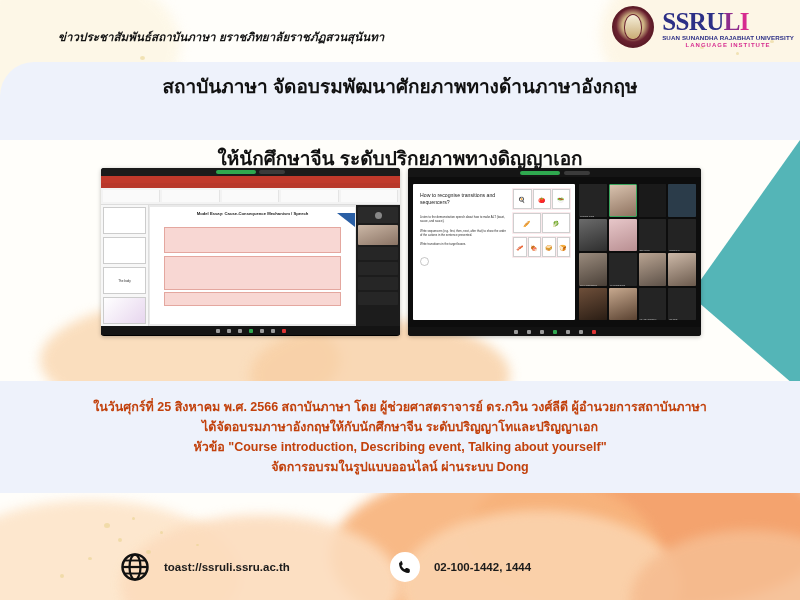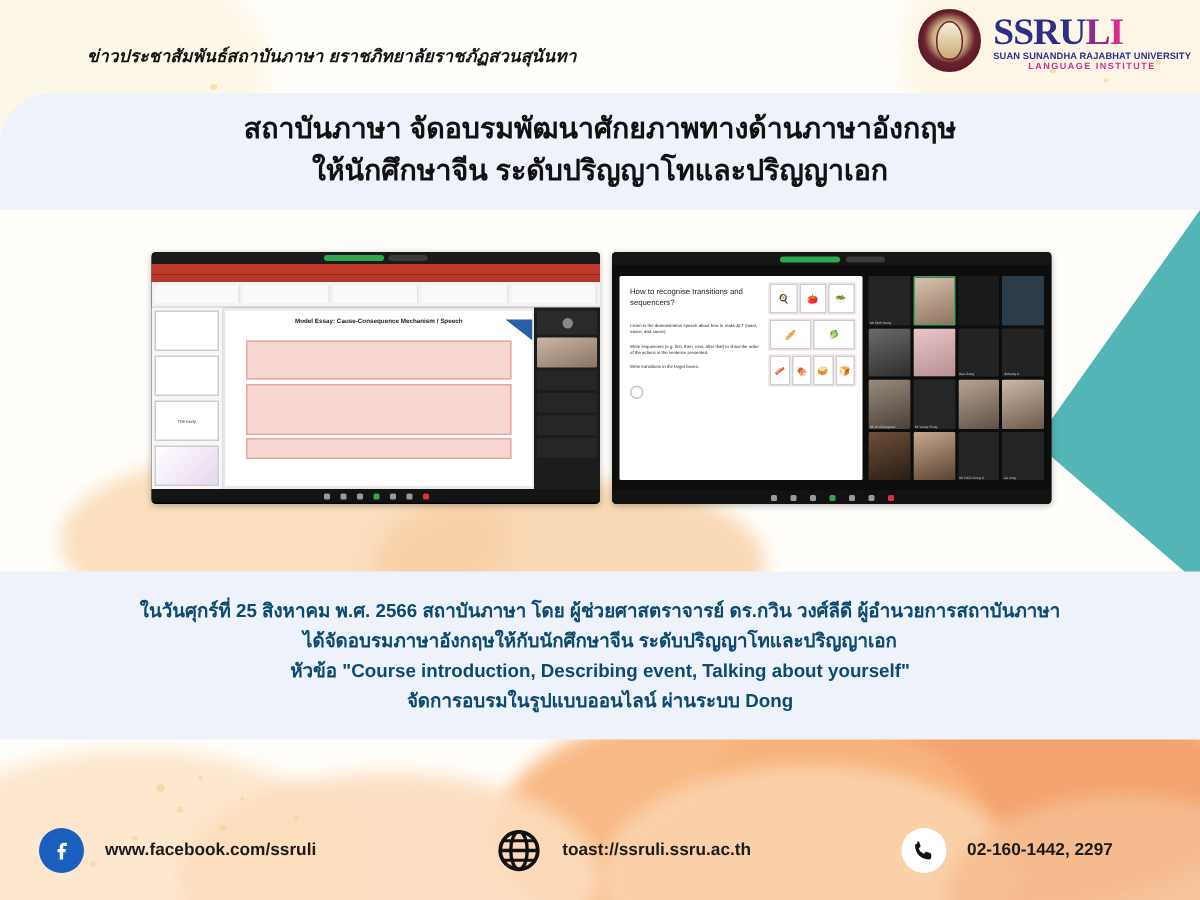--- a/index.html
+++ b/index.html
@@ -120,20 +120,21 @@
     align-items: center;
     justify-content: center;
   }
   .title-line {
     font-size: 19px;
     font-weight: bold;
     color: #111;
     line-height: 1.45;
     text-align: center;
     white-space: nowrap;
+    margin-top: 44px;
   }
 
   
   .wedge {
     position: absolute;
     right: 0; top: 140px;
     width: 110px; height: 250px;
     background: #54b5b7;
     clip-path: polygon(100% 0%, 100% 100%, 0% 62%);
     z-index: 2;
@@ -235,21 +236,21 @@
     background: #eef2fb;
     z-index: 5;
     display: flex;
     flex-direction: column;
     align-items: center;
     justify-content: center;
   }
   .body-line {
     font-size: 12.5px;
     font-weight: bold;
-    color: #0c4a6e;
+    color: #c2410c;
     line-height: 1.62;
     text-align: right;
     white-space: nowrap;
   }
 
   
   .footer {
     position: absolute;
     left: 0; right: 0; bottom: 0;
     height: 107px;
@@ -329,21 +330,21 @@
       <div class="logo-txt">
         <div class="logo-main"><span class="s1">SSRU</span><span class="s2">L</span><span class="s3">I</span></div>
         <div class="logo-sub">SUAN SUNANDHA RAJABHAT UNIVERSITY</div>
         <div class="logo-sub2">LANGUAGE  INSTITUTE</div>
       </div>
     </div>
   </div>
 
   <div class="title-band">
     <div class="title-line">สถาบันภาษา จัดอบรมพัฒนาศักยภาพทางด้านภาษาอังกฤษ</div>
-    <div class="title-line">ให้นักศึกษาจีน ระดับปริญญาโทและปริญญาเอก</div>
+    <div class="title-line">ให้นักศึกษาจีน ระดับปริกยภาพทางดิญญาเอก</div>
   </div>
 
   <div class="wedge"></div>
 
   <div class="shots">
 
     <div class="shot shot-left">
       <div class="z-topbar">
         <div class="z-pill-green"></div>
         <div class="z-pill-grey"></div>
@@ -510,46 +511,38 @@
   <div class="body-band">
     <div class="body-line">ในวันศุกร์ที่ 25 สิงหาคม พ.ศ. 2566 สถาบันภาษา โดย ผู้ช่วยศาสตราจารย์ ดร.กวิน วงศ์ลีดี ผู้อำนวยการสถาบันภาษา</div>
     <div class="body-line">ได้จัดอบรมภาษาอังกฤษให้กับนักศึกษาจีน ระดับปริญญาโทและปริญญาเอก</div>
     <div class="body-line">หัวข้อ "Course introduction, Describing event, Talking about yourself"</div>
     <div class="body-line">จัดการอบรมในรูปแบบออนไลน์ ผ่านระบบ Dong</div>
   </div>
 
   <div class="footer">
     <div class="footer-row">
 
-      <div class="fitem fi-fb">
-        <div class="icon-circle ic-fb">
-          <svg width="16" height="16" viewBox="0 0 24 24" aria-hidden="true">
-            <path fill="#ffffff" d="M15.1 7.5h2.2V4.3h-2.9c-2.6 0-4.2 1.6-4.2 4.2v2.1H8v3.2h2.2V21h3.4v-7.2h2.4l.4-3.2h-2.8V8.8c0-.9.3-1.3 1.5-1.3z"></path>
-          </svg>
-        </div>
-        <div class="ftext">www.facebook.com/ssruli</div>
-      </div>
 
       <div class="fitem fi-web">
         <div class="icon-circle ic-web">
           <svg width="30" height="30" viewBox="0 0 24 24" aria-hidden="true">
             <circle cx="12" cy="12" r="10" fill="none" stroke="#111" stroke-width="2"></circle>
             <ellipse cx="12" cy="12" rx="4.4" ry="10" fill="none" stroke="#111" stroke-width="1.8"></ellipse>
             <line x1="2" y1="12" x2="22" y2="12" stroke="#111" stroke-width="1.8"></line>
             <line x1="3.6" y1="6.8" x2="20.4" y2="6.8" stroke="#111" stroke-width="1.5"></line>
             <line x1="3.6" y1="17.2" x2="20.4" y2="17.2" stroke="#111" stroke-width="1.5"></line>
           </svg>
         </div>
         <div class="ftext">toast://ssruli.ssru.ac.th</div>
       </div>
 
       <div class="fitem fi-tel">
         <div class="icon-circle ic-tel">
           <svg width="17" height="17" viewBox="0 0 24 24" aria-hidden="true">
             <path fill="#111" d="M6.6 2.5c.8 0 1.4.5 1.7 1.2l1 2.6c.3.7.1 1.5-.5 2L7.6 9.4c1 2.2 2.8 4 5 5l1.1-1.2c.5-.6 1.3-.8 2-.5l2.6 1c.7.3 1.2.9 1.2 1.7v2.3c0 1.2-1 2.2-2.2 2.1C9.6 19.2 4.8 14.4 4.3 6.8 4.2 5.6 5.2 4.6 6.4 4.6z"></path>
           </svg>
         </div>
-        <div class="ftext">02-160-1442, 2297</div>
+        <div class="ftext">02-100-1442, 1444</div>
       </div>
     </div>
   </div>
 
 </div>
 
 </body></html>

